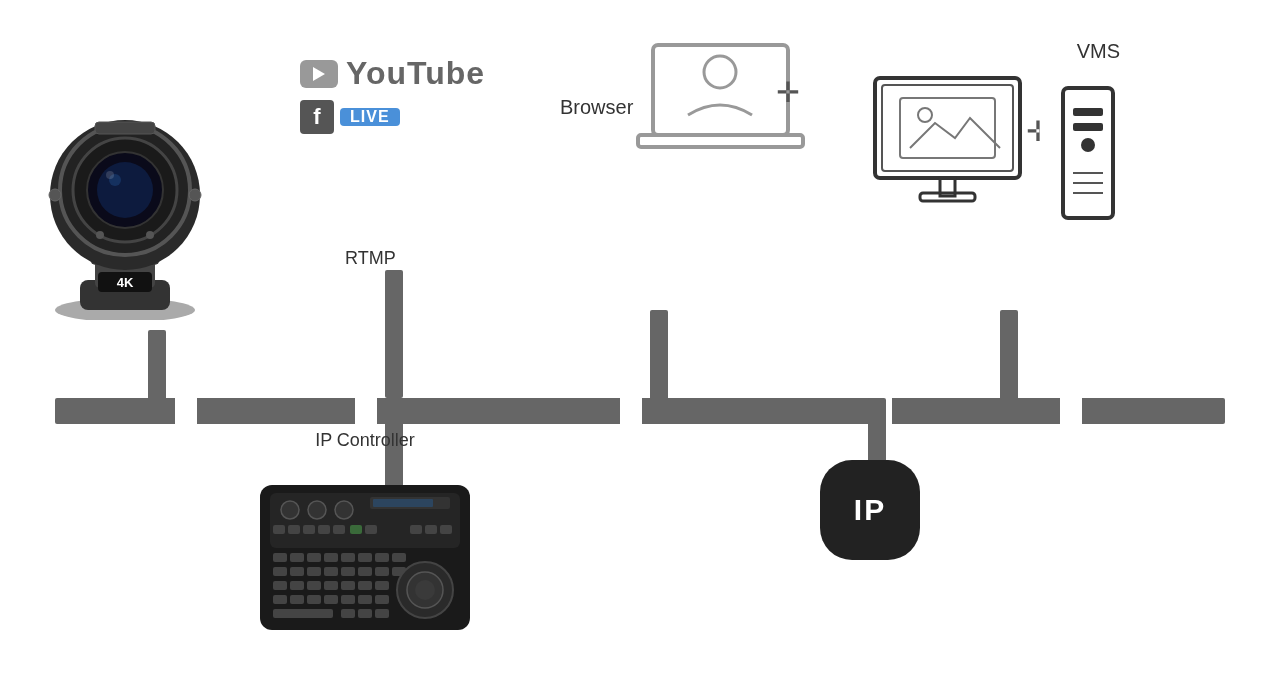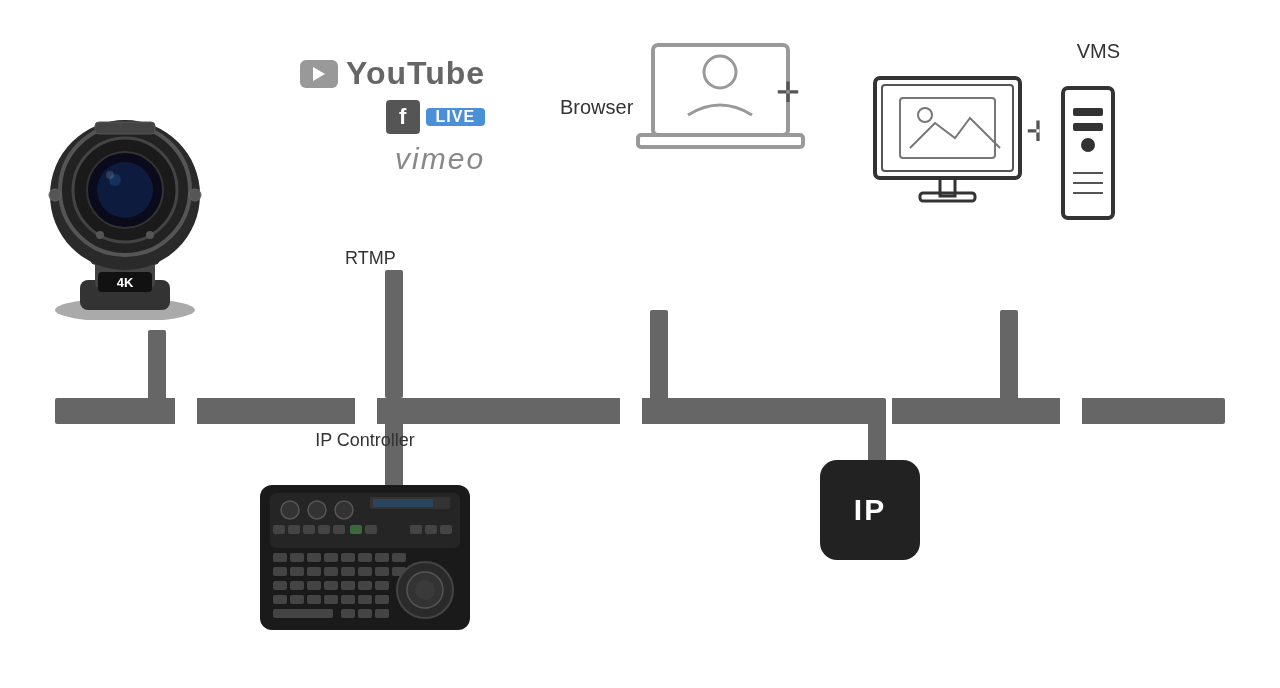--- a/index.html
+++ b/index.html
@@ -19,21 +19,20 @@
     }
 
     
     .streaming-logos {
       position: absolute;
       top: 55px;
       left: 300px;
       display: flex;
       flex-direction: column;
       gap: 8px;
-      align-items: flex-end;
     }
 
     .youtube-row {
       display: flex;
       align-items: center;
       gap: 8px;
     }
 
     .yt-play-btn {
       width: 38px;
@@ -93,21 +92,21 @@
       color: #888;
       font-style: italic;
       font-weight: 300;
       letter-spacing: 2px;
     }
 
     .ip-badge {
       width: 100px;
       height: 100px;
       background: #222;
-      border-radius: 17px;
+      border-radius: 32px;
       display: flex;
       align-items: center;
       justify-content: center;
       color: white;
       font-size: 30px;
       font-weight: bold;
       letter-spacing: 2px;
     }
 
     
@@ -243,23 +242,20 @@
       <span class="yt-text">YouTube</span>
     </div>
 
     <div class="fb-live-row">
       <div class="fb-icon">
         <span>f</span>
       </div>
       <span class="live-badge">LIVE</span>
     </div>
 
-    <div>
-      <span class="vimeo-text">vimeo</span>
-    </div>
   </div>
 
   <div style="position:absolute;top:248px;left:345px;font-size:18px;color:#333;">RTMP</div>
 
   <div style="position:absolute;top:40px;left:560px;display:flex;flex-direction:row;align-items:center;">
     <span style="font-size:20px;color:#333;margin-bottom:10px;">Browser</span>
 
     <svg width="190" height="145" viewBox="0 0 190 145">
 
       <rect x="20" y="5" width="135" height="90" rx="5" fill="none" stroke="#999" stroke-width="4"></rect>

